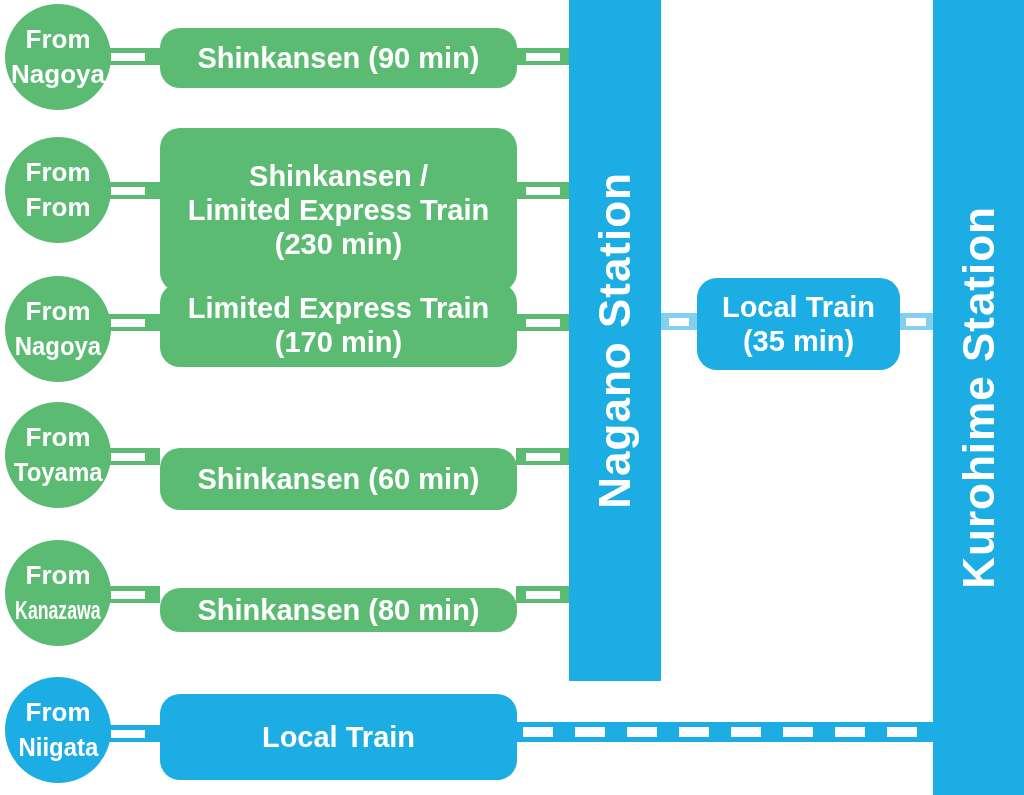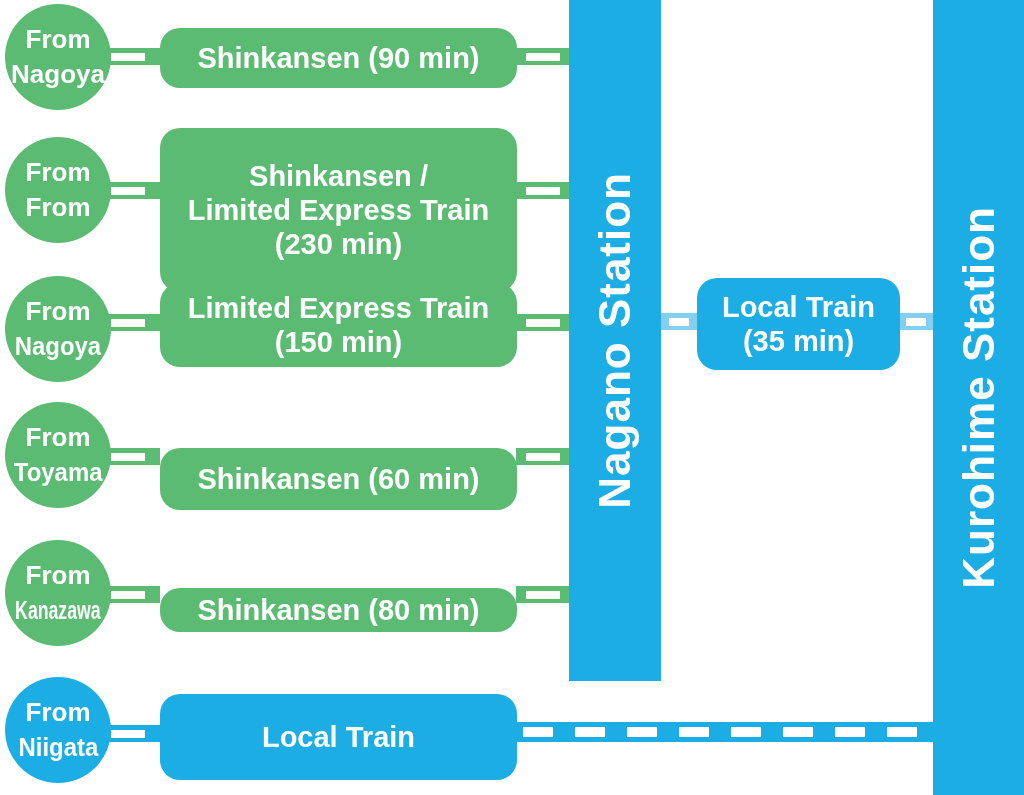--- a/index.html
+++ b/index.html
@@ -127,21 +127,21 @@
     </div>
   <div class="connector green-bg" style="left:516px; top:314px; width:54px;">
       <div class="dash-single"></div>
     </div>
   <div class="circle green-bg" style="top:276px;">
     <span>From</span>
     <span class="semi-condensed">Nagoya</span>
   </div>
   <div class="box green-bg" style="top:283px; height:84px;">
     <span>Limited Express Train</span>
-    <span>(150 min)</span>
+    <span>(170 min)</span>
   </div>
 
   <div class="connector green-bg" style="left:96px; top:448px; width:64px;">
       <div class="dash-single"></div>
     </div>
   <div class="connector green-bg" style="left:516px; top:448px; width:54px;">
       <div class="dash-single"></div>
     </div>
   <div class="circle green-bg" style="top:402px;">
     <span>From</span>

